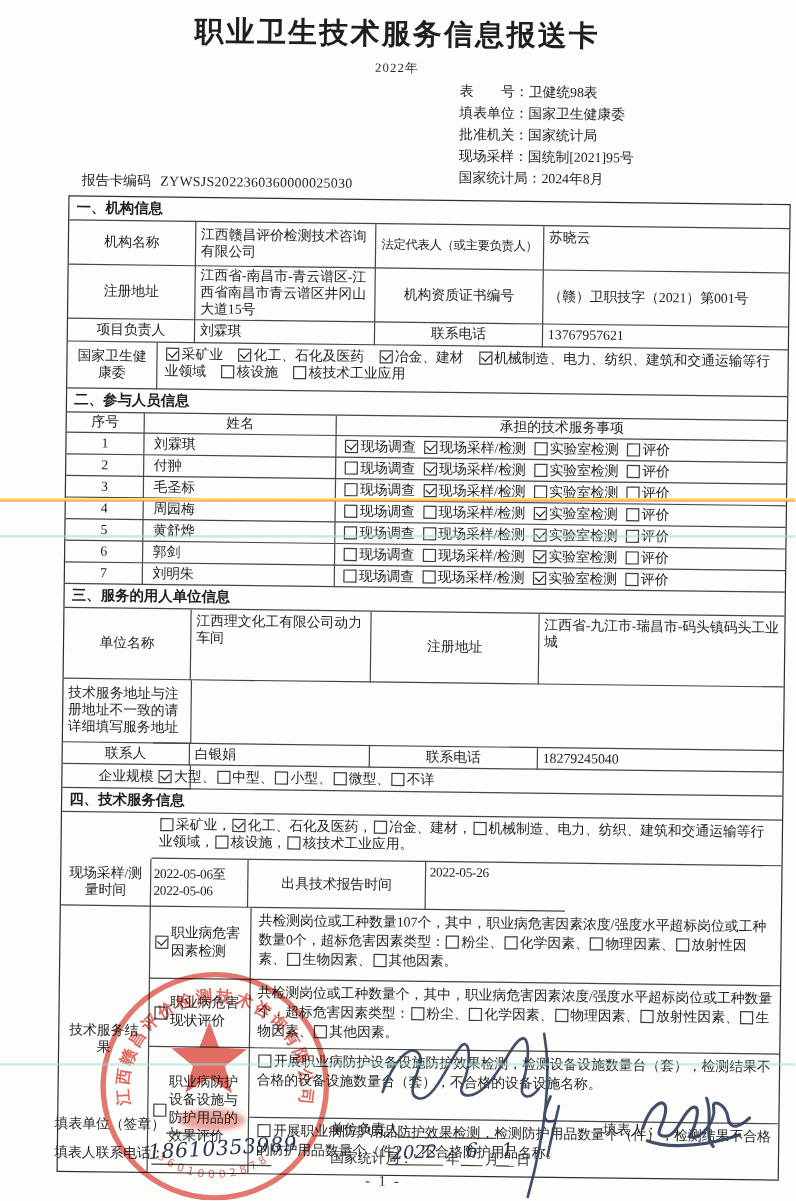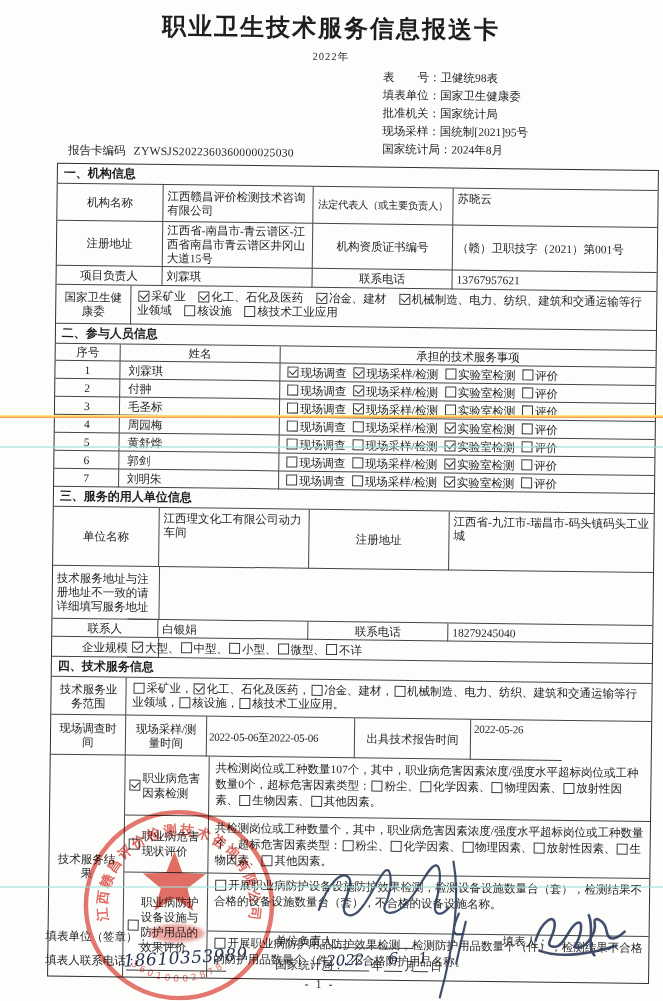--- a/index.html
+++ b/index.html
@@ -174,25 +174,23 @@
         <div class="cell ctr h17">联系电话</div>
         <div class="cell last h17">18279245040</div>
       </div>
       <div class="grid g4a">
         <div class="cell ctr h19" style="grid-column:1;width:98px">企业规模</div>
         <div class="cell last h19" style="grid-column:2"><span class="cb on"></span>大型、<span class="cb"></span>中型、<span class="cb"></span>小型、<span class="cb"></span>微型、<span class="cb"></span>不详</div>
       </div>
 
       <div class="sec">四、技术服务信息</div>
       <div class="grid g4a">
-        <div class="cell ctr h33" style="grid-column:1">技术服务业务范围</div>
         <div class="cell last block h33" style="grid-column:2"><span class="cb"></span>采矿业，<span class="cb on"></span>化工、石化及医药，<span class="cb"></span>冶金、建材，<span class="cb"></span>机械制造、电力、纺织、建筑和交通运输等行业领域，<span class="cb"></span>核设施，<span class="cb"></span>核技术工业应用。</div>
       </div>
       <div class="grid g4d">
-        <div class="cell ctr h37">现场调查时间</div>
         <div class="cell ctr h37">现场采样/测量时间</div>
         <div class="cell dtc h37" style="padding:1px 2px">2022-05-06至2022-05-06</div>
         <div class="cell ctr h37">出具技术报告时间</div>
         <div class="cell dtc vtop last h37" style="padding:2px 3px">2022-05-26</div>
       </div>
       <div class="grid g4r">
         <div class="cell ctr res-label nobb">技术服务结果</div>
         <div class="cell cbcell rA"><span class="cb on"></span>职业病危害因素检测</div>
         <div class="cell rtext rA last">共检测岗位或工种数量107个，其中，职业病危害因素浓度/强度水平超标岗位或工种数量0个，超标危害因素类型：<span class="cb"></span>粉尘、<span class="cb"></span>化学因素、<span class="cb"></span>物理因素、<span class="cb"></span>放射性因素、<span class="cb"></span>生物因素、<span class="cb"></span>其他因素。</div>
         <div class="cell cbcell rB"><span class="cb"></span>职业病危害现状评价</div>

